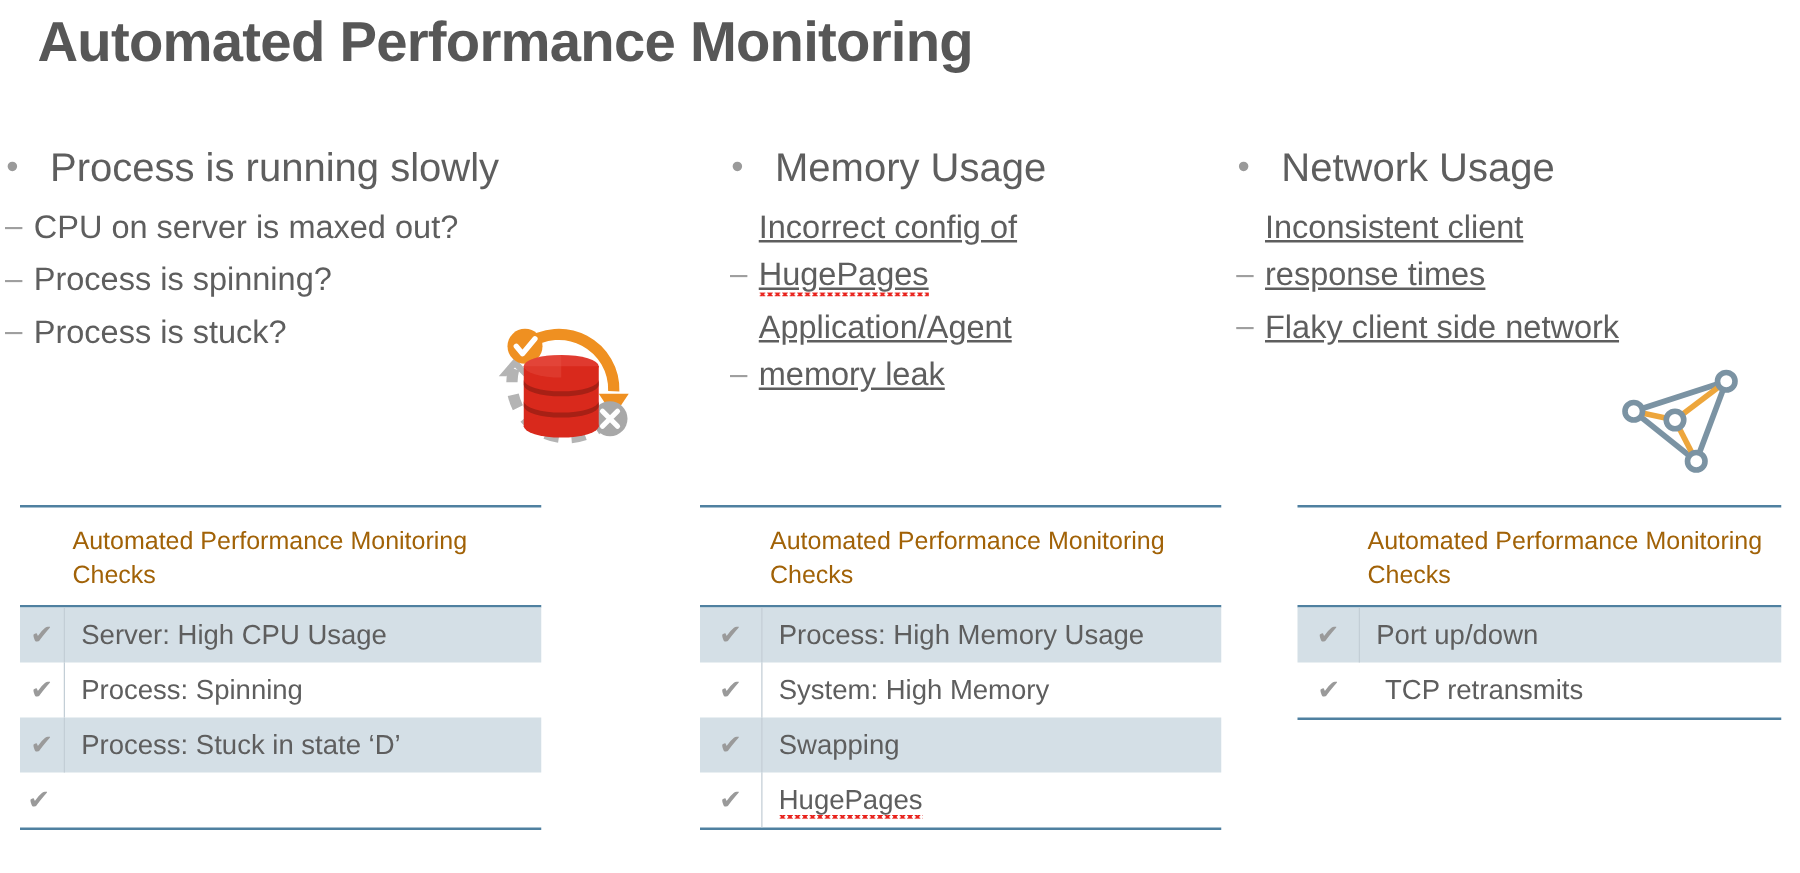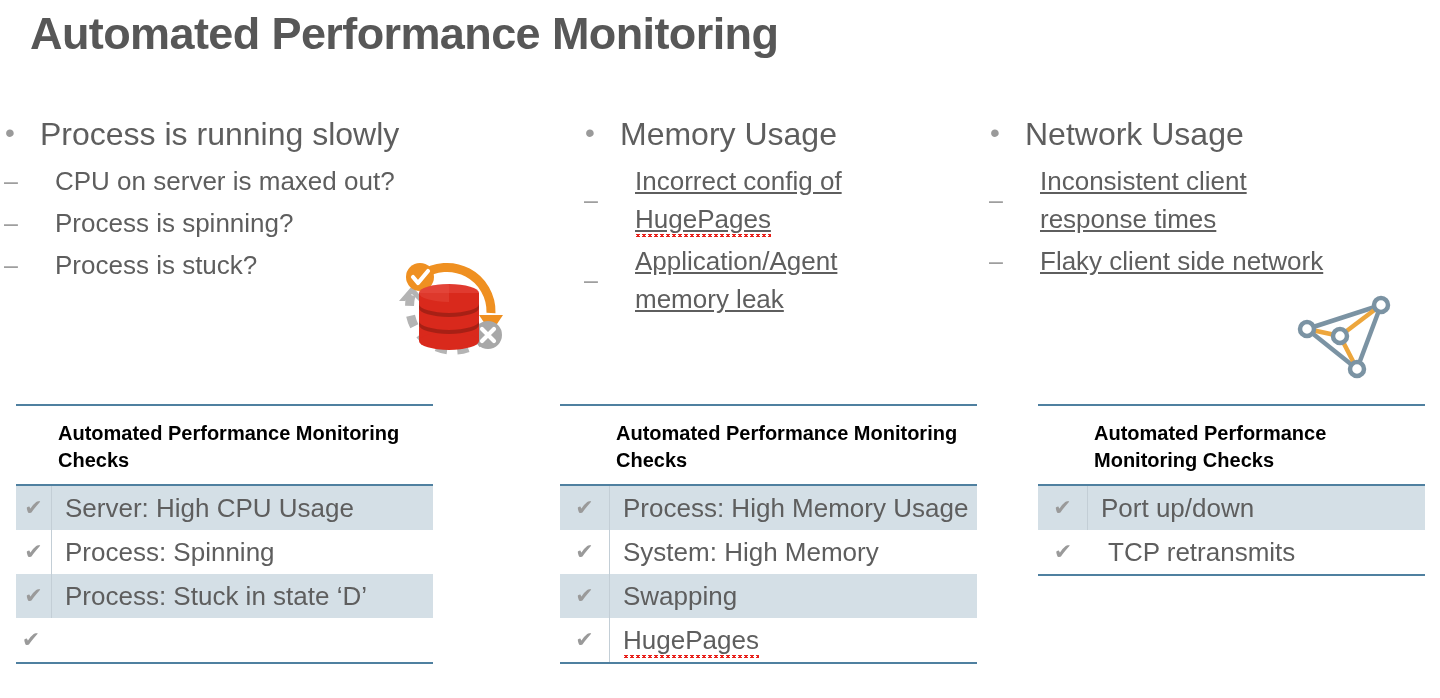--- a/index.html
+++ b/index.html
@@ -60,23 +60,22 @@
     color: #5e5e5e;
     font-weight: normal;
     margin-left: 18px;
   }
 
   .sub-list {
     margin-top: 6px;
   }
   .sub-row {
     display: flex;
-    align-items: center;
+    align-items: flex-end;
     margin-bottom: 4px;
-    gap: 28px;
   }
   .sub-dash {
     flex: 0 0 27px;
     width: 27px;
     color: #9e9e9e;
     font-size: 25px;
     line-height: 38px;
     padding-left: 4px;
     box-sizing: border-box;
   }
@@ -120,23 +119,23 @@
   }
   .t1 { left: 16px;   top: 404px;  width: 417px; }
   .t2 { left: 560px;  top: 404px;  width: 417px; }
   .t3 { left: 1038px; top: 404px;  width: 387px; }
 
   .tbl-header {
     border-top: 2px solid #4f80a0;
     border-bottom: 2px solid #4f80a0;
     padding: 14px 0 10px 42px;
     font-size: 20px;
-    font-weight: bold;
+    font-weight: normal;
     line-height: 27px;
-    color: #000000;
+    color: #a16207;
   }
   .t2 .tbl-header, .t3 .tbl-header { padding-left: 56px; }
 
   .tbl-body { width: 100%; }
   .tbl-row {
     display: flex;
     align-items: center;
     height: 44px;
     position: relative;
   }
@@ -148,21 +147,21 @@
     color: #9a9a9a;
     font-size: 22px;
     line-height: 44px;
     border-right: 1px solid #c3ced6;
     box-sizing: border-box;
     height: 44px;
   }
   .tbl-row.nodiv .cell-check { border-right: none; }
   .tbl-row .cell-label {
     padding-left: 13px;
-    font-size: 26px;
+    font-size: 22px;
     color: #5e5e5e;
     line-height: 44px;
     white-space: nowrap;
     text-align: center;
   }
   .t2 .tbl-row .cell-check,
   .t3 .tbl-row .cell-check { flex: 0 0 50px; width: 50px; }
   .t1 .tbl-row.tight .cell-check { flex: 0 0 30px; width: 30px; border-right: none; }
   .t1 .tbl-row.tight .cell-label { padding-left: 2px; }
   .t3 .tbl-row.indent .cell-label { padding-left: 20px; }

